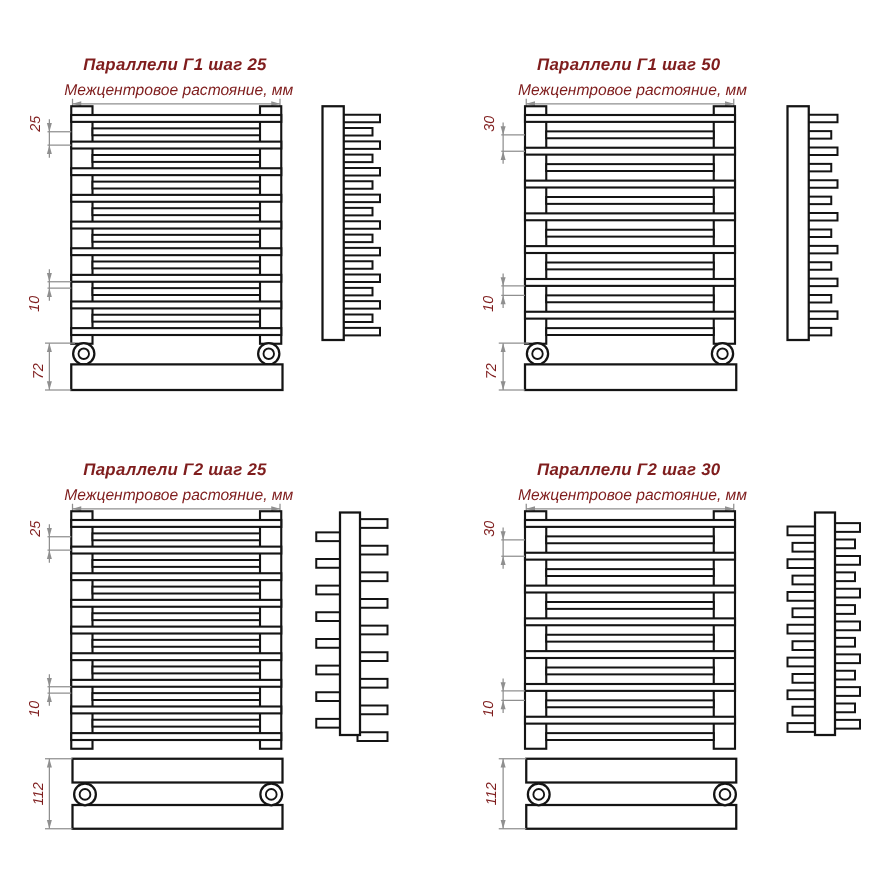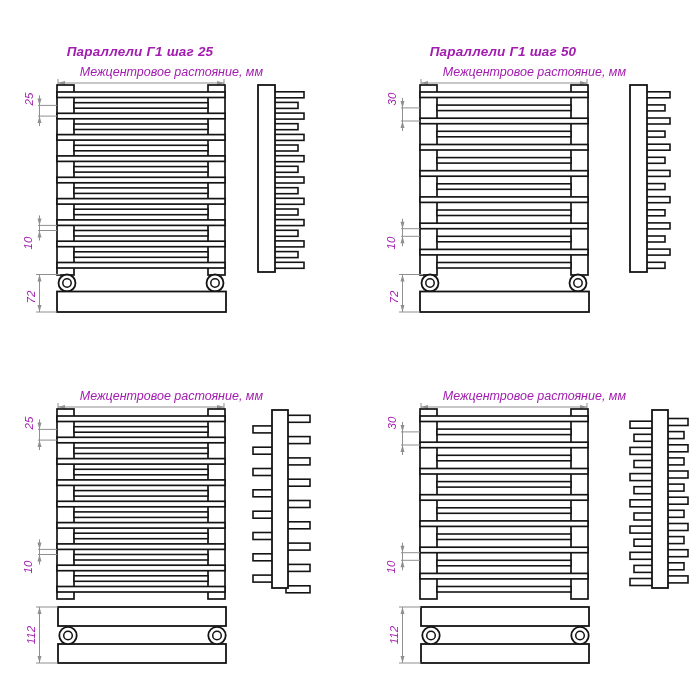--- a/index.html
+++ b/index.html
@@ -1,25 +1,25 @@
 <!DOCTYPE html>
 <html><head>
 <meta charset="utf-8">
 <style>
   html,body{margin:0;padding:0;background:#fff;}
   #stage{position:relative;width:700px;height:700px;background:#fff;overflow:hidden;
-         font-family:"Liberation Sans",sans-serif;color:#a21caf;}
+         font-family:"Liberation Sans",sans-serif;color:#7f1d1d;}
   #linework{position:absolute;left:0;top:0;}
   .q{position:absolute;width:340px;height:340px;left:0;top:0;}
   .q1{left:363px;top:0;}
   .q2{left:0;top:324px;}
   .q3{left:363px;top:324px;}
   .title{position:absolute;left:20px;top:44px;width:240px;text-align:center;
          font-style:italic;font-weight:bold;font-size:13.5px;letter-spacing:.2px;}
-  .subtitle{position:absolute;left:23px;top:65px;width:240px;text-align:right;
+  .subtitle{position:absolute;left:23px;top:65px;width:240px;text-align:center;
          font-style:italic;font-size:12.5px;}
   .dim{position:absolute;width:36px;height:14px;line-height:14px;text-align:center;
        font-style:italic;font-size:11.5px;transform:rotate(-90deg);}
   .dim-step{left:11px;top:92px;}
   .dim-gap{left:10px;top:236px;}
   .dim-depth{left:13px;top:290px;}
   .r2 .dim-depth{top:304px;}
 </style>
 </head>
 <body>
@@ -296,25 +296,27 @@
 
   <section class="q q1 r1">
     <div class="title">Параллели Г1 шаг 50</div>
     <div class="subtitle">Межцентровое растояние, мм</div>
     <div class="dim dim-step">30</div>
     <div class="dim dim-gap">10</div>
     <div class="dim dim-depth">72</div>
   </section>
 
   <section class="q q2 r2">
+    <div class="title">Параллели Г2 шаг 25</div>
     <div class="subtitle">Межцентровое растояние, мм</div>
     <div class="dim dim-step">25</div>
     <div class="dim dim-gap">10</div>
     <div class="dim dim-depth">112</div>
   </section>
 
   <section class="q q3 r2">
+    <div class="title">Параллели Г2 шаг 30</div>
     <div class="subtitle">Межцентровое растояние, мм</div>
     <div class="dim dim-step">30</div>
     <div class="dim dim-gap">10</div>
     <div class="dim dim-depth">112</div>
   </section>
 </div>
 
 </body></html>

